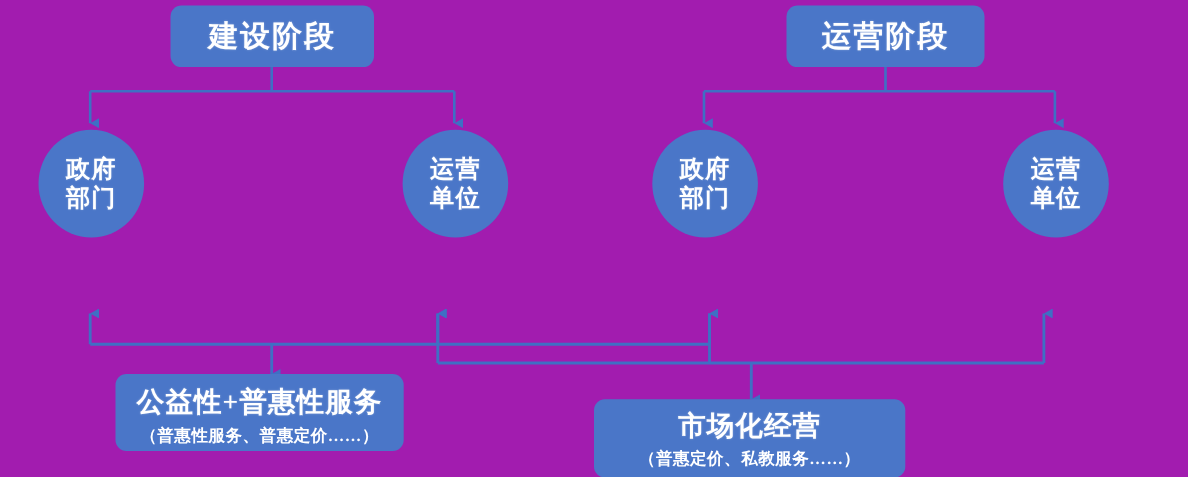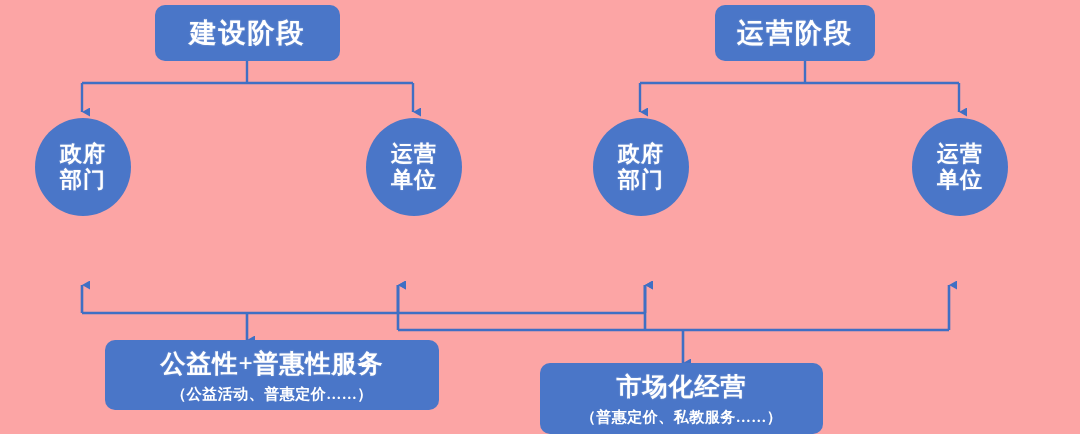--- a/index.html
+++ b/index.html
@@ -1,19 +1,19 @@
 <!DOCTYPE html>
 <html><head>
 <meta charset="utf-8">
 <title>Diagram</title>
 <style>
   html,body{margin:0;padding:0;background:#000;}
   body{width:1080px;height:434px;overflow:hidden;
        font-family:"Liberation Serif","DejaVu Serif",serif;}
-  #stage{position:relative;width:1080px;height:434px;background:#fca5a5;}
+  #stage{position:relative;width:1080px;height:434px;background:#a21caf;}
   svg.edges{position:absolute;left:0;top:0;width:1080px;height:434px;}
 
   .node{position:absolute;box-sizing:border-box;display:flex;
         flex-direction:column;align-items:center;justify-content:center;
         color:#fff;text-align:center;}
 
   .phase-box{background:#4a76c8;border-radius:10px;}
   .phase-box .lbl{font-size:27px;font-weight:bold;letter-spacing:2px;
         text-shadow:0 0 2px rgba(255,255,255,.35);}
 
@@ -73,21 +73,21 @@
         <path d="M949,330 L949,285" marker-end="url(#ah-up)"></path>
         <path d="M683,330 L683,363" marker-end="url(#ah-down)"></path>
       </g>
     </g>
   </svg>
 
   <div class="node phase-box" style="left:155px;top:5px;width:185px;height:56px;">
     <span class="lbl">建设阶段</span>
   </div>
 
-  <div class="node phase-box" style="left:715px;top:5px;width:160px;height:56px;">
+  <div class="node phase-box" style="left:715px;top:5px;width:180px;height:56px;">
     <span class="lbl">运营阶段</span>
   </div>
 
   <div class="node actor" style="left:35px;top:118px;width:96px;height:98px;">
     <span class="lbl">政府</span>
     <span class="lbl">部门</span>
   </div>
 
   <div class="node actor" style="left:366px;top:118px;width:96px;height:98px;">
     <span class="lbl">运营</span>
@@ -97,23 +97,23 @@
   <div class="node actor" style="left:593px;top:118px;width:96px;height:98px;">
     <span class="lbl">政府</span>
     <span class="lbl">部门</span>
   </div>
 
   <div class="node actor" style="left:912px;top:118px;width:96px;height:98px;">
     <span class="lbl">运营</span>
     <span class="lbl">单位</span>
   </div>
 
-  <div class="node outcome" style="left:105px;top:340px;width:334px;height:70px;">
+  <div class="node outcome" style="left:105px;top:340px;width:262px;height:70px;justify-content:flex-end;">
     <span class="title">公益性+普惠性服务</span>
-    <span class="sub">（公益活动、普惠定价……）</span>
+    <span class="sub">（普惠性服务、普惠定价……）</span>
   </div>
 
   <div class="node outcome" style="left:540px;top:363px;width:283px;height:71px;">
     <span class="title">市场化经营</span>
     <span class="sub">（普惠定价、私教服务……）</span>
   </div>
 
 </div>
 
 </body></html>

